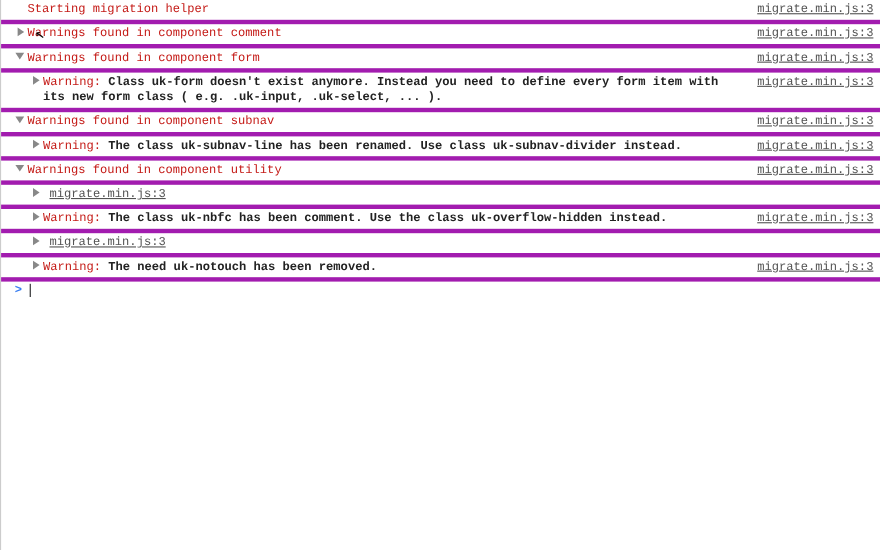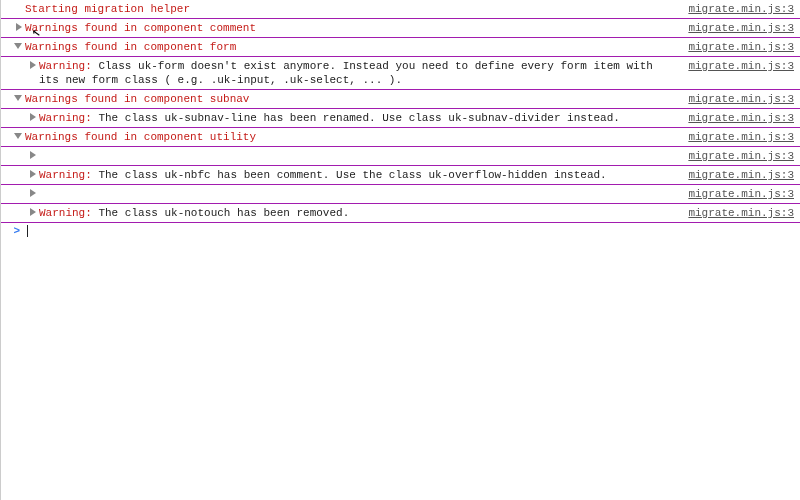--- a/index.html
+++ b/index.html
@@ -15,25 +15,24 @@
   .console {
     position: relative;
     width: 800px;
     height: 500px;
     border-left: 1px solid #ccc;
     padding-left: 0;
   }
   .line {
     display: flex;
     align-items: flex-start;
-    border-bottom: 1px solid #a21caf;
+    border-bottom: 4px solid #a21caf;
     padding: 2px 6px 2px 0;
     min-height: 16px;
     line-height: 14px;
-    justify-content: space-between;
   }
   .gutter {
     flex: 0 0 24px;
     text-align: right;
     padding-right: 3px;
     user-select: none;
   }
   .gutter2 {
     flex: 0 0 38px;
     text-align: right;
@@ -64,21 +63,21 @@
   .src {
     flex: 0 0 auto;
     color: #545454;
     text-decoration: underline;
     white-space: nowrap;
     padding-left: 6px;
     font-family: Liberation Mono, monospace;
   }
   .red { color: #c41a16; }
   .红bold { color: #c41a16; font-weight: normal; }
-  .bold { font-weight: normal; margin-top: 28px; }
+  .bold { font-weight: bold; margin-top: 28px; }
   .prompt-row {
     display: flex;
     align-items: center;
     padding: 2px 6px 2px 0;
   }
   .prompt {
     flex: 0 0 24px;
     text-align: right;
     padding-right: 5px;
     color: #367cf1;
@@ -184,21 +183,21 @@
       <span class="tw-right"></span>
     </span>
     <a class="src">migrate.min.js:3</a>
   </div>
   <div class="line">
     <span class="gutter2">
       <span class="tw-right"></span>
     </span>
     <span class="msg">
       <span class="红bold">Warning:</span>
-      <span class="bold">The class uk-notouch has been removed.</span>
+      <span class="bold">The need uk-notouch has been removed.</span>
     </span>
     <a class="src">migrate.min.js:3</a>
   </div>
 
   <div class="prompt-row">
     <span class="prompt">&gt;</span>
     <span class="caret"></span>
   </div>
 
 </div>

